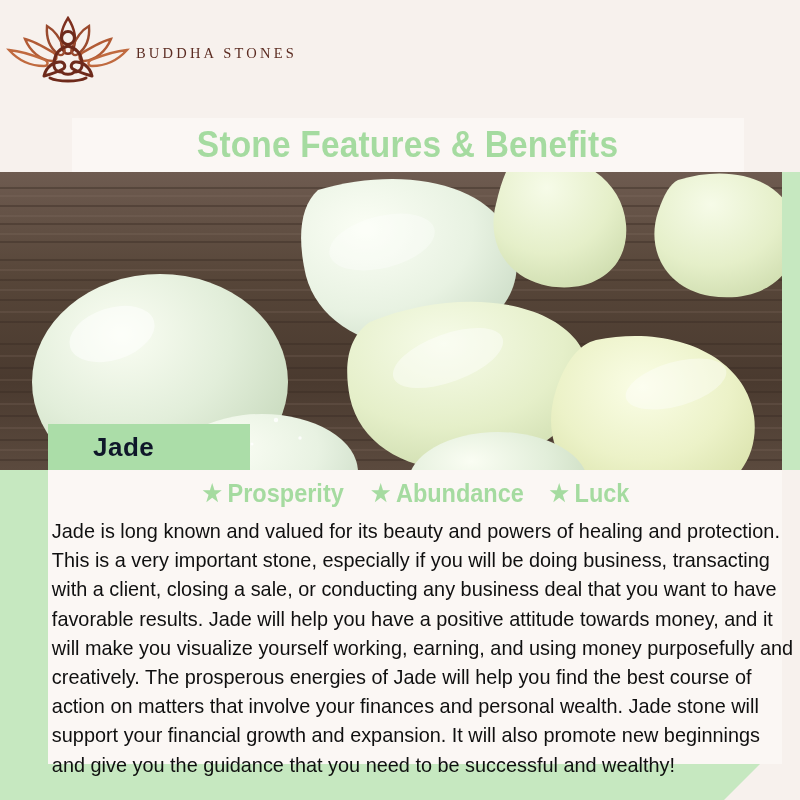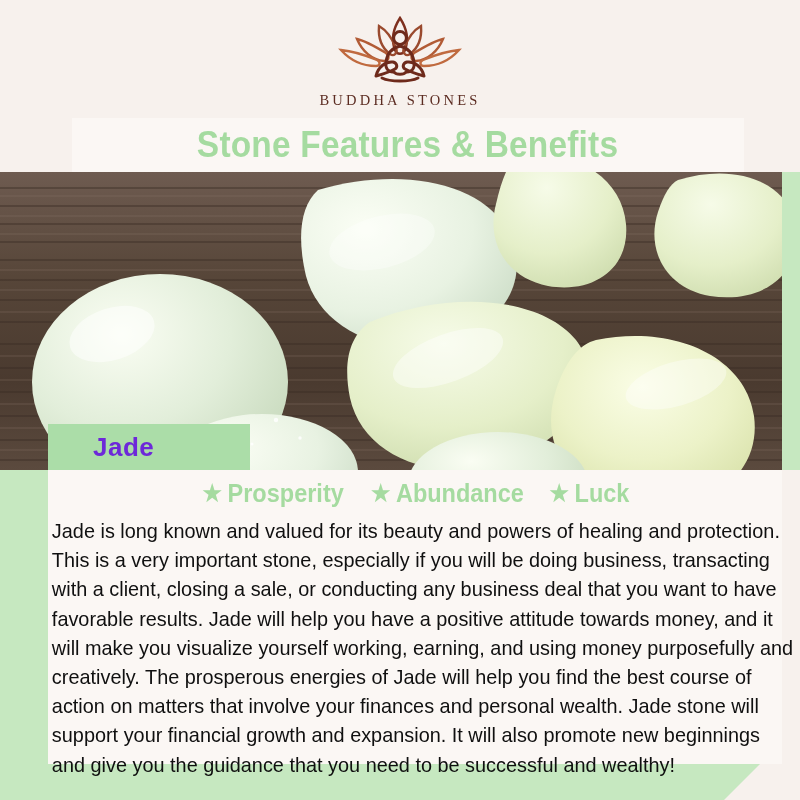--- a/index.html
+++ b/index.html
@@ -23,21 +23,21 @@
     clip-path:polygon(0 0,760px 0,724px 36px,0 36px);}
   .band-left-notch{left:0;top:434px;width:96px;height:42px;}
 
   
   .header{
     position:absolute;left:0;top:0;width:800px;height:172px;
     background:#F7F1ED;
   }
   .logo-wrap{
     position:absolute;left:0;top:14px;width:800px;
-    display:flex;flex-direction:column;align-items:center;
+    display:flex;flex-direction:row;align-items:center;
   }
   .logo-mark{width:136px;height:74px;display:block;}
   .logo-word{
     margin-top:4px;
     font-family:"Liberation Serif", serif;
     font-size:14.5px;letter-spacing:3.2px;
     color:#5C2C22;font-weight:400;
   }
 
   
@@ -64,21 +64,21 @@
   .photo svg{display:block;width:782px;height:298px;}
 
   
   .jade-band{
     position:absolute;left:48px;top:424px;width:202px;height:46px;
     background:#ABDDA8;display:flex;align-items:center;
   }
   .jade-label{
     margin-left:45px;
     font-family:"Liberation Sans",sans-serif;
-    font-weight:bold;font-size:26px;color:#6d28d9;
+    font-weight:bold;font-size:26px;color:#0f172a;
     letter-spacing:0.5px;
   }
 
   
   .content{
     position:absolute;left:48px;top:470px;width:734px;height:294px;
     background:#FBF7F4;
   }
   .benefits{
     display:flex;align-items:center;justify-content:center;

